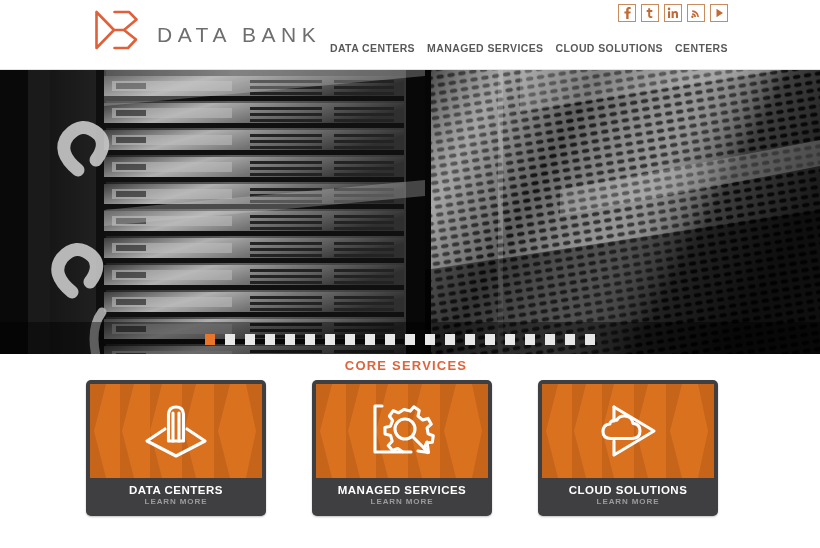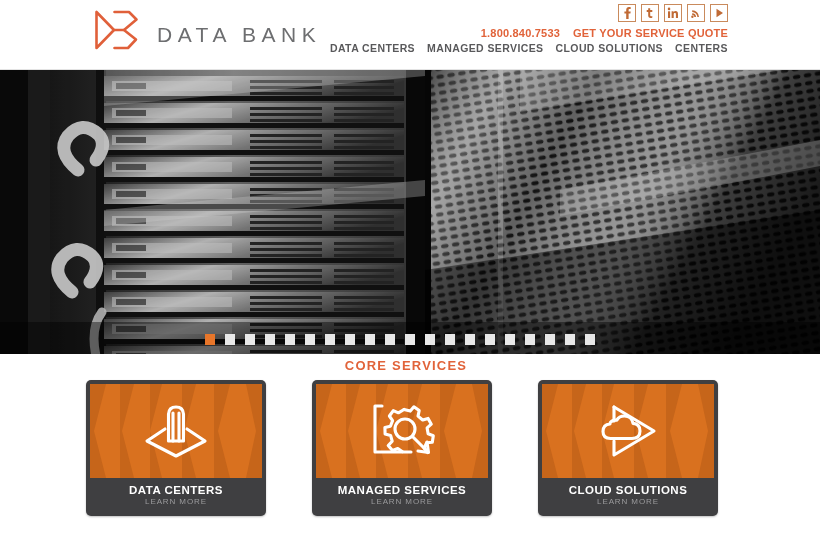--- a/index.html
+++ b/index.html
@@ -128,21 +128,21 @@
     flex: 1;
     display: flex; flex-direction: column;
     align-items: center; justify-content: center;
     gap: 1px;
   }
   .card-title {
     font-size: 11.5px; font-weight: bold;
     color: #ffffff; letter-spacing: .5px;
   }
   .card-sub {
-    font-size: 8px; font-weight: normal;
+    font-size: 8px; font-weight: bold;
     color: #9b9b9d; letter-spacing: .9px;
   }
 </style>
 </head>
 <body>
 
 <div class="header">
 
   <div class="logo-block">
     <svg class="logo-mark" viewBox="0 0 46 44">
@@ -184,24 +184,20 @@
           <circle cx="3.4" cy="10.8" r="1.2" fill="#c06a35"></circle>
         </svg>
     </div>
     <div class="social-ico">
       <svg width="14" height="14" viewBox="0 0 14 14">
           <path d="M4.5 2.8 L11 7 L4.5 11.2 Z" fill="#c06a35"></path>
         </svg>
     </div>
   </div>
 
-  <div class="contact-row">
-    <span class="phone">1.800.840.7533</span>
-    <a class="quote-link">GET YOUR SERVICE QUOTE</a>
-  </div>
 
   <div class="main-nav">
     <a class="nav-item">DATA CENTERS</a>
     <a class="nav-item">MANAGED SERVICES</a>
     <a class="nav-item">CLOUD SOLUTIONS</a>
     <a class="nav-item">CENTERS</a>
   </div>
 </div>
 
 <div class="hero">

